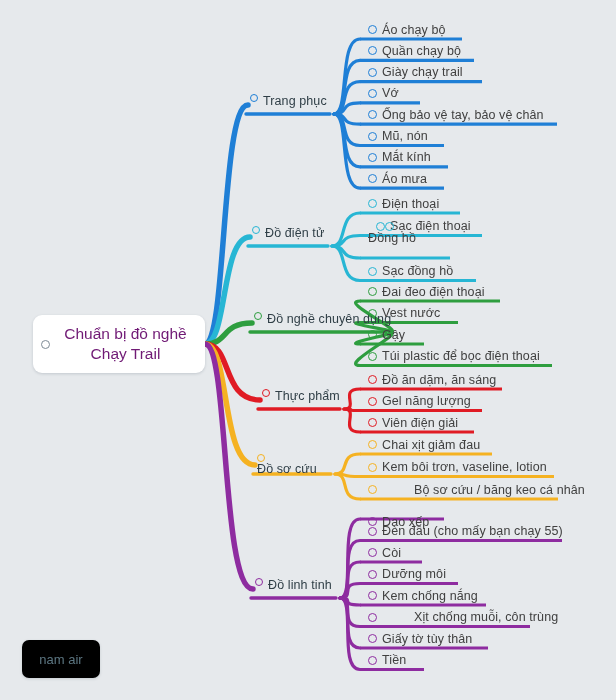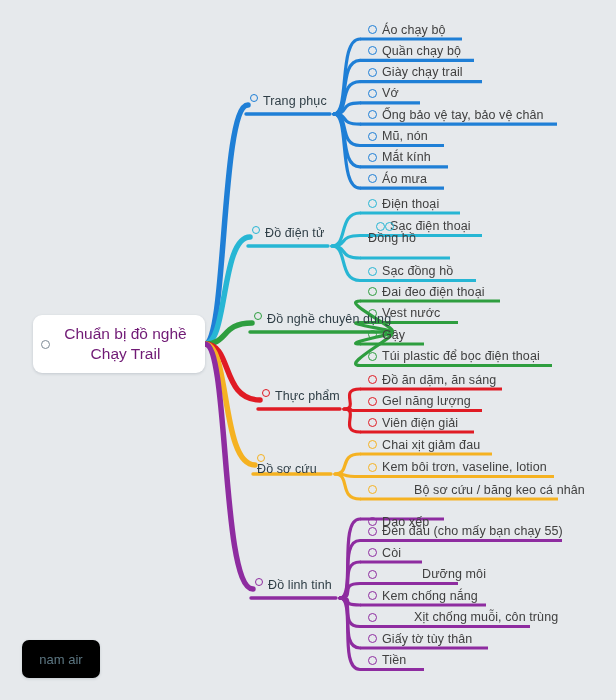--- a/index.html
+++ b/index.html
@@ -302,21 +302,21 @@
         <span class="txt">Dao xếp</span>
       </div>
       <div class="leaf-node" style="left: 368px; top: 521.5px; color: rgb(142, 44, 160);">
         <span class="dot"></span>
         <span class="txt">Đèn đầu (cho mấy bạn chạy 55)</span>
       </div>
       <div class="leaf-node" style="left: 368px; top: 543px; color: rgb(142, 44, 160);">
         <span class="dot"></span>
         <span class="txt">Còi</span>
       </div>
-      <div class="leaf-node" style="left: 368px; top: 564.5px; color: rgb(142, 44, 160); gap: 40px;">
+      <div class="leaf-node" style="left: 368px; top: 564.5px; color: rgb(142, 44, 160);">
         <span class="dot"></span>
         <span class="txt">Dưỡng môi</span>
       </div>
       <div class="leaf-node" style="left: 368px; top: 586px; color: rgb(142, 44, 160);">
         <span class="dot"></span>
         <span class="txt">Kem chống nắng</span>
       </div>
       <div class="leaf-node" style="left: 368px; top: 607.5px; color: rgb(142, 44, 160); gap: 32px;">
         <span class="dot"></span>
         <span class="txt">Xịt chống muỗi, côn trùng</span>

